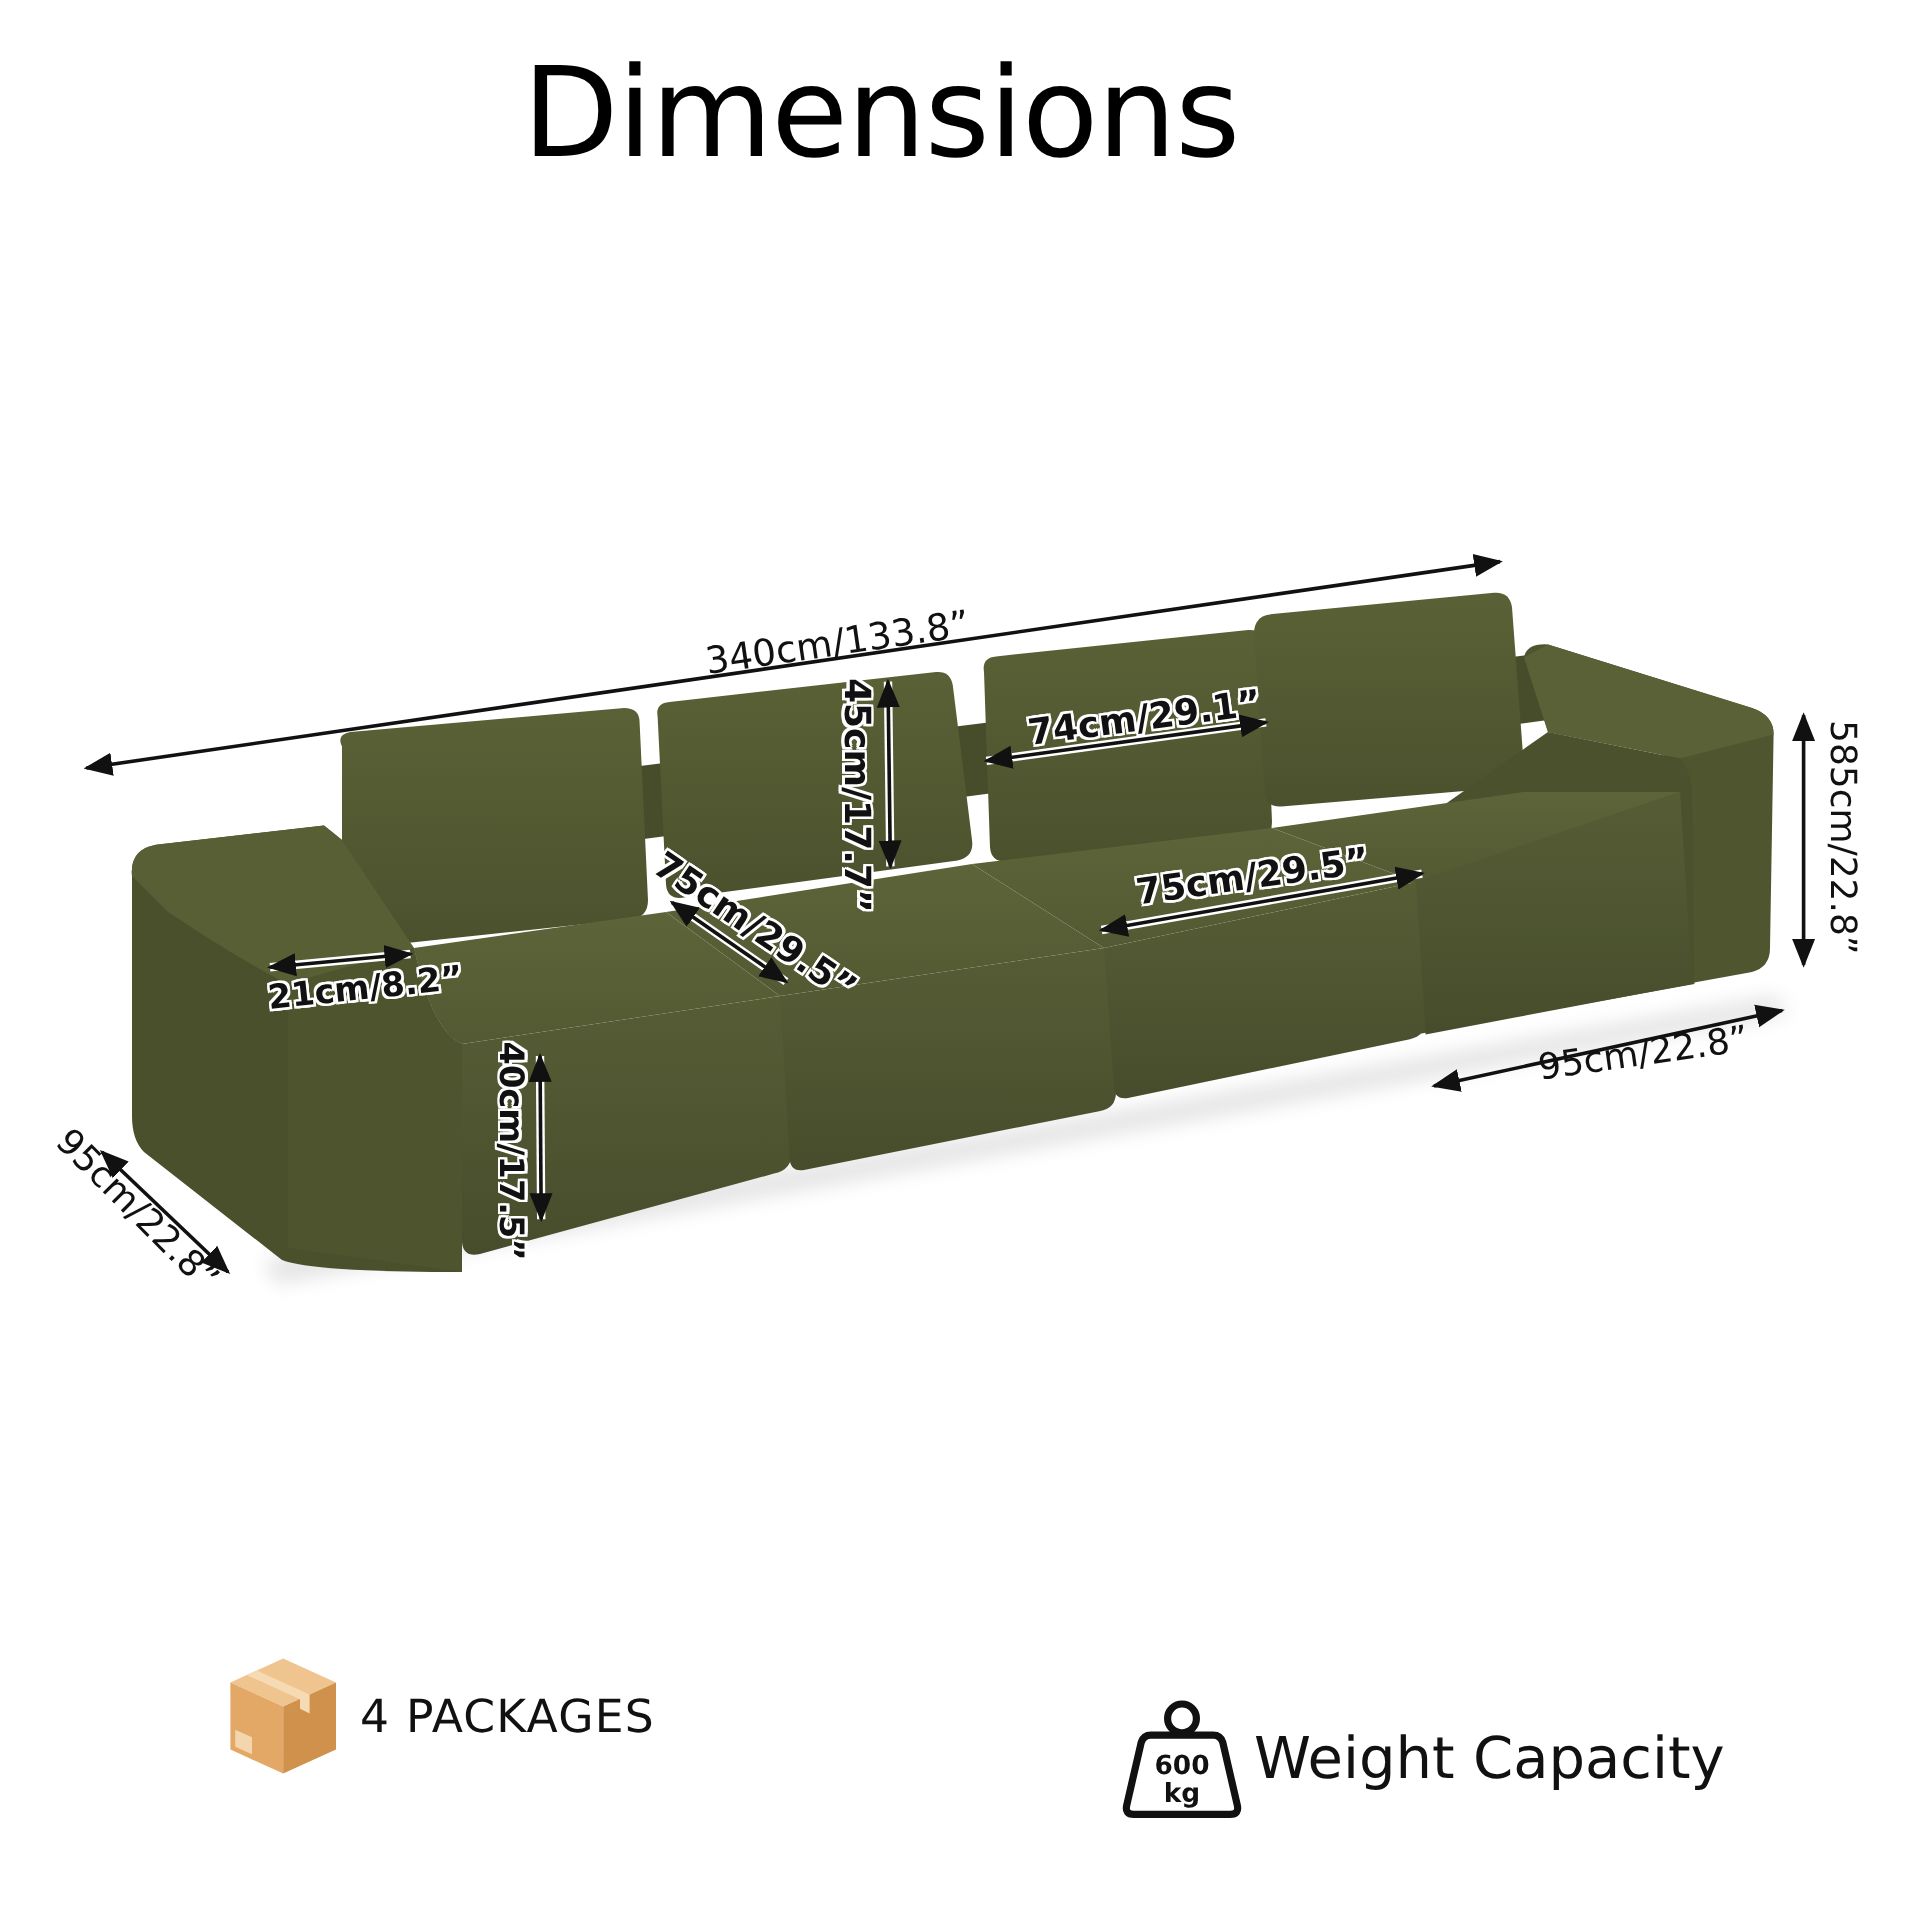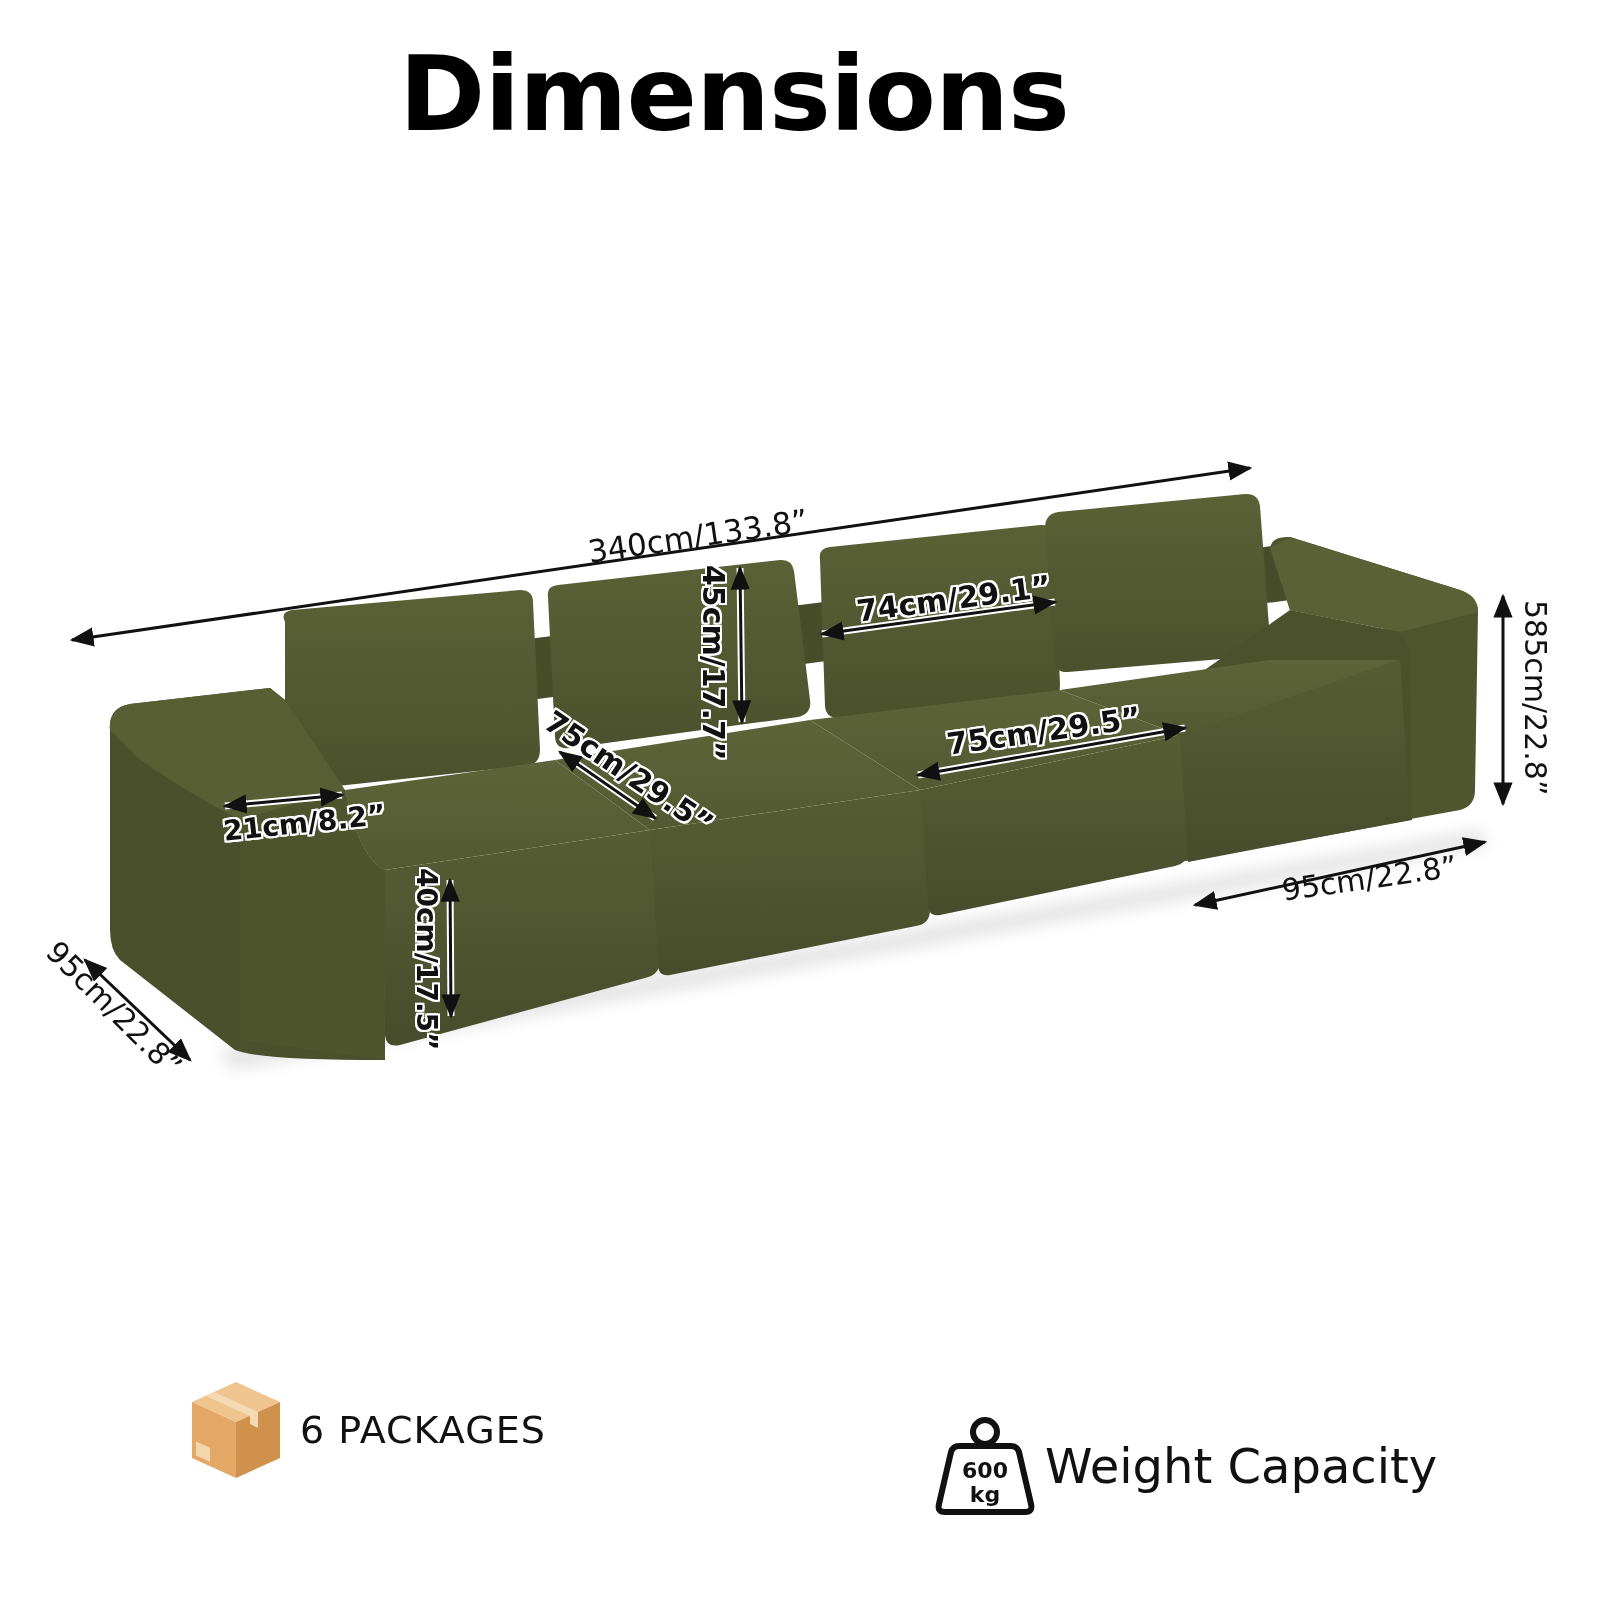--- a/index.html
+++ b/index.html
@@ -1,19 +1,19 @@
 <!DOCTYPE html>
 <html><head>
   <meta charset="utf-8">
   <style>
     html, body { margin: 0; padding: 0; background: #ffffff; }
     body { width: 1600px; height: 1600px; position: relative; overflow: hidden; font-family: "DejaVu Sans", sans-serif; }
     .title {
       position: absolute; left: 0; top: 42px; width: 1468px; text-align: center;
-      font-family: "DejaVu Sans", sans-serif; font-weight: bold; font-size: 104px;
+      font-family: "DejaVu Sans", sans-serif; font-weight: normal; font-size: 104px;
       letter-spacing: -1px; color: #000; line-height: 1;
     }
     #sofa { position: absolute; left: 0; top: 0; width: 1600px; height: 1600px; }
     .dim-label {
       position: absolute; white-space: nowrap; font-family: "DejaVu Sans", sans-serif;
       font-size: 29px; color: #111; transform-origin: left top; line-height: 1;
     }
     .dim-label.on-fabric {
       color: #111; font-weight: bold;
       text-shadow: -2px -2px 0 #fff, 2px -2px 0 #fff, -2px 2px 0 #fff, 2px 2px 0 #fff,
@@ -124,21 +124,21 @@
 <div class="dim-label" style="left:62px; top:936px; transform: rotate(45deg); font-size:30px;">95cm/22.8”</div>
 
 <div class="feature packages">
   <svg width="96" height="100" viewBox="0 0 96 100" xmlns="http://www.w3.org/2000/svg">
     <polygon points="48,2 92,22 48,42 4,22" fill="#f0c48f"></polygon>
     <polygon points="4,22 48,42 48,98 4,78" fill="#e3a866"></polygon>
     <polygon points="48,42 92,22 92,78 48,98" fill="#d0914c"></polygon>
     <polygon points="26,12 70,32 70,48 62,44 62,36 18,16" fill="#f6dab3"></polygon>
     <rect x="8" y="62" width="14" height="14" fill="#f3d6ad" transform="skewY(24) translate(0,-4)"></rect>
   </svg>
-  <span class="feature-label">6 PACKAGES</span>
+  <span class="feature-label">4 PACKAGES</span>
 </div>
 
 <div class="feature weight">
   <svg width="100" height="100" viewBox="0 0 100 100" xmlns="http://www.w3.org/2000/svg">
     <circle cx="50" cy="16" r="12" fill="none" stroke="#111" stroke-width="6"></circle>
     <path d="M24,30 L76,30 Q82,30 84,36 L96,88 Q98,96 90,96 L10,96 Q2,96 4,88 L16,36 Q18,30 24,30 Z" fill="none" stroke="#111" stroke-width="6"></path>
     <text x="50" y="62" text-anchor="middle" font-family="DejaVu Sans, sans-serif" font-weight="bold" font-size="22" fill="#111">600</text>
     <text x="50" y="86" text-anchor="middle" font-family="DejaVu Sans, sans-serif" font-weight="bold" font-size="22" fill="#111">kg</text>
   </svg>
   <span class="feature-label">Weight Capacity</span>

